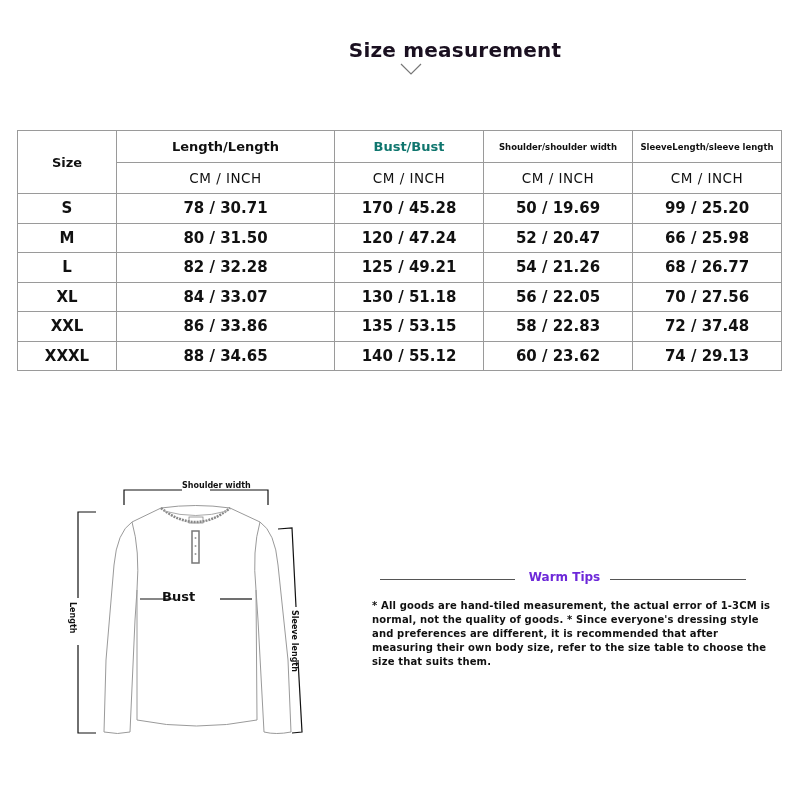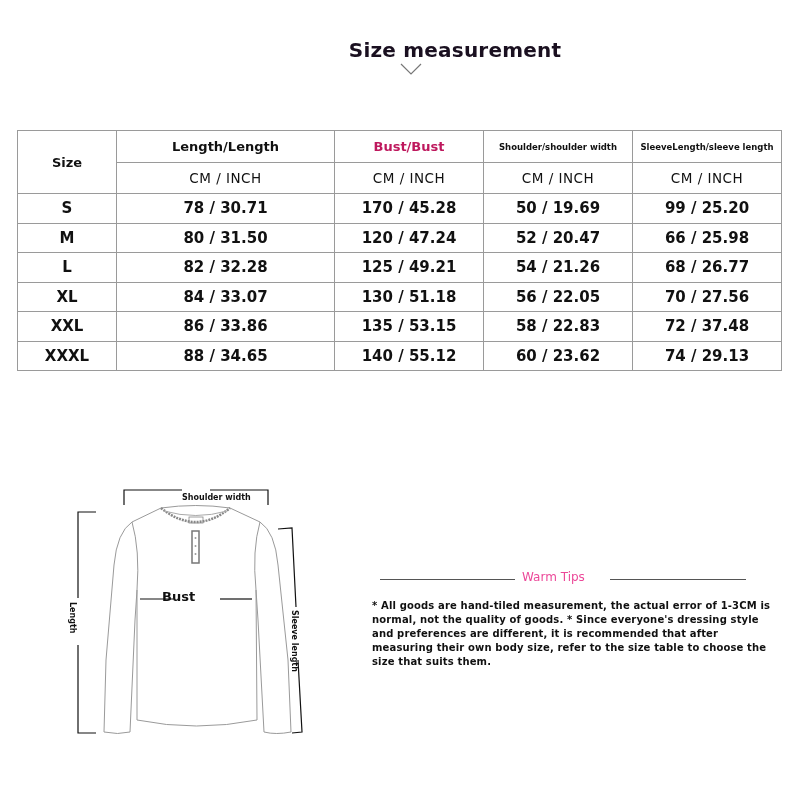--- a/index.html
+++ b/index.html
@@ -9,38 +9,38 @@
              font-size: 20px; font-weight: bold; color: #1a1020; letter-spacing: 0.2px; }
     .title-chevron { position: absolute; top: 62px; left: 399px; width: 24px; height: 14px; }
     .size-table { position: absolute; top: 130px; left: 17px; width: 764px;
                   border-collapse: collapse; table-layout: fixed; }
     .size-table td, .size-table th { border: 1px solid #9a9a9a; text-align: center;
                   padding: 0; font-weight: bold; color: #111; }
     .size-table th { font-weight: bold; }
     .h-row th { height: 31px; font-size: 13px; }
     .h-row2 td { height: 30px; font-size: 13.5px; font-weight: normal; letter-spacing: 0.5px; }
     .h-row th.small { font-size: 8.5px; text-align: center; }
-    .h-row th.bust { color: #be185d; }
+    .h-row th.bust { color: #0f766e; }
     .size-col { font-size: 13px; }
     .d-row td { height: 28.5px; font-size: 15px; }
     .d-row td.sz { font-size: 15px; }
 
     .diagram { position: absolute; left: 60px; top: 470px; width: 270px; height: 300px; }
     .diagram svg { position: absolute; left: 0; top: 0; }
     .lbl { position: absolute; font-weight: bold; color: #111; }
-    .lbl-shoulder { left: 122px; top: 23px; font-size: 8px; }
+    .lbl-shoulder { left: 122px; top: 11px; font-size: 8px; }
     .lbl-bust { left: 102px; top: 119px; font-size: 13px; }
     .lbl-length { left: 8px; top: 132px; font-size: 8px; writing-mode: vertical-rl; }
     .lbl-sleeve { left: 229px; top: 140px; font-size: 8px; writing-mode: vertical-rl; line-height: 10px; }
 
     .tips-head { position: absolute; left: 380px; top: 570px; width: 366px; height: 16px; }
     .tips-line-l { position: absolute; left: 0; top: 9px; width: 135px; border-top: 1px solid #555; }
     .tips-line-r { position: absolute; left: 230px; top: 9px; width: 136px; border-top: 1px solid #555; }
-    .tips-title { position: absolute; left: 142px; top: 0; width: 85px; 
-                  font-size: 12px; font-weight: normal; color: #ec4899; }
+    .tips-title { position: absolute; left: 142px; top: 0; width: 85px; text-align: center;
+                  font-size: 12px; font-weight: bold; color: #6d28d9; }
     .tips-body { position: absolute; left: 372px; top: 599px; width: 410px;
                  font-size: 10px; font-weight: bold; line-height: 14px; color: #111; letter-spacing: 0.15px; }
   </style>
 </head>
 <body>
 
 <div class="title">Size measurement</div>
 <svg class="title-chevron" viewBox="0 0 24 14">
   <polyline points="2,2 12,12 22,2" fill="none" stroke="#777" stroke-width="1.2"></polyline>
 </svg>

